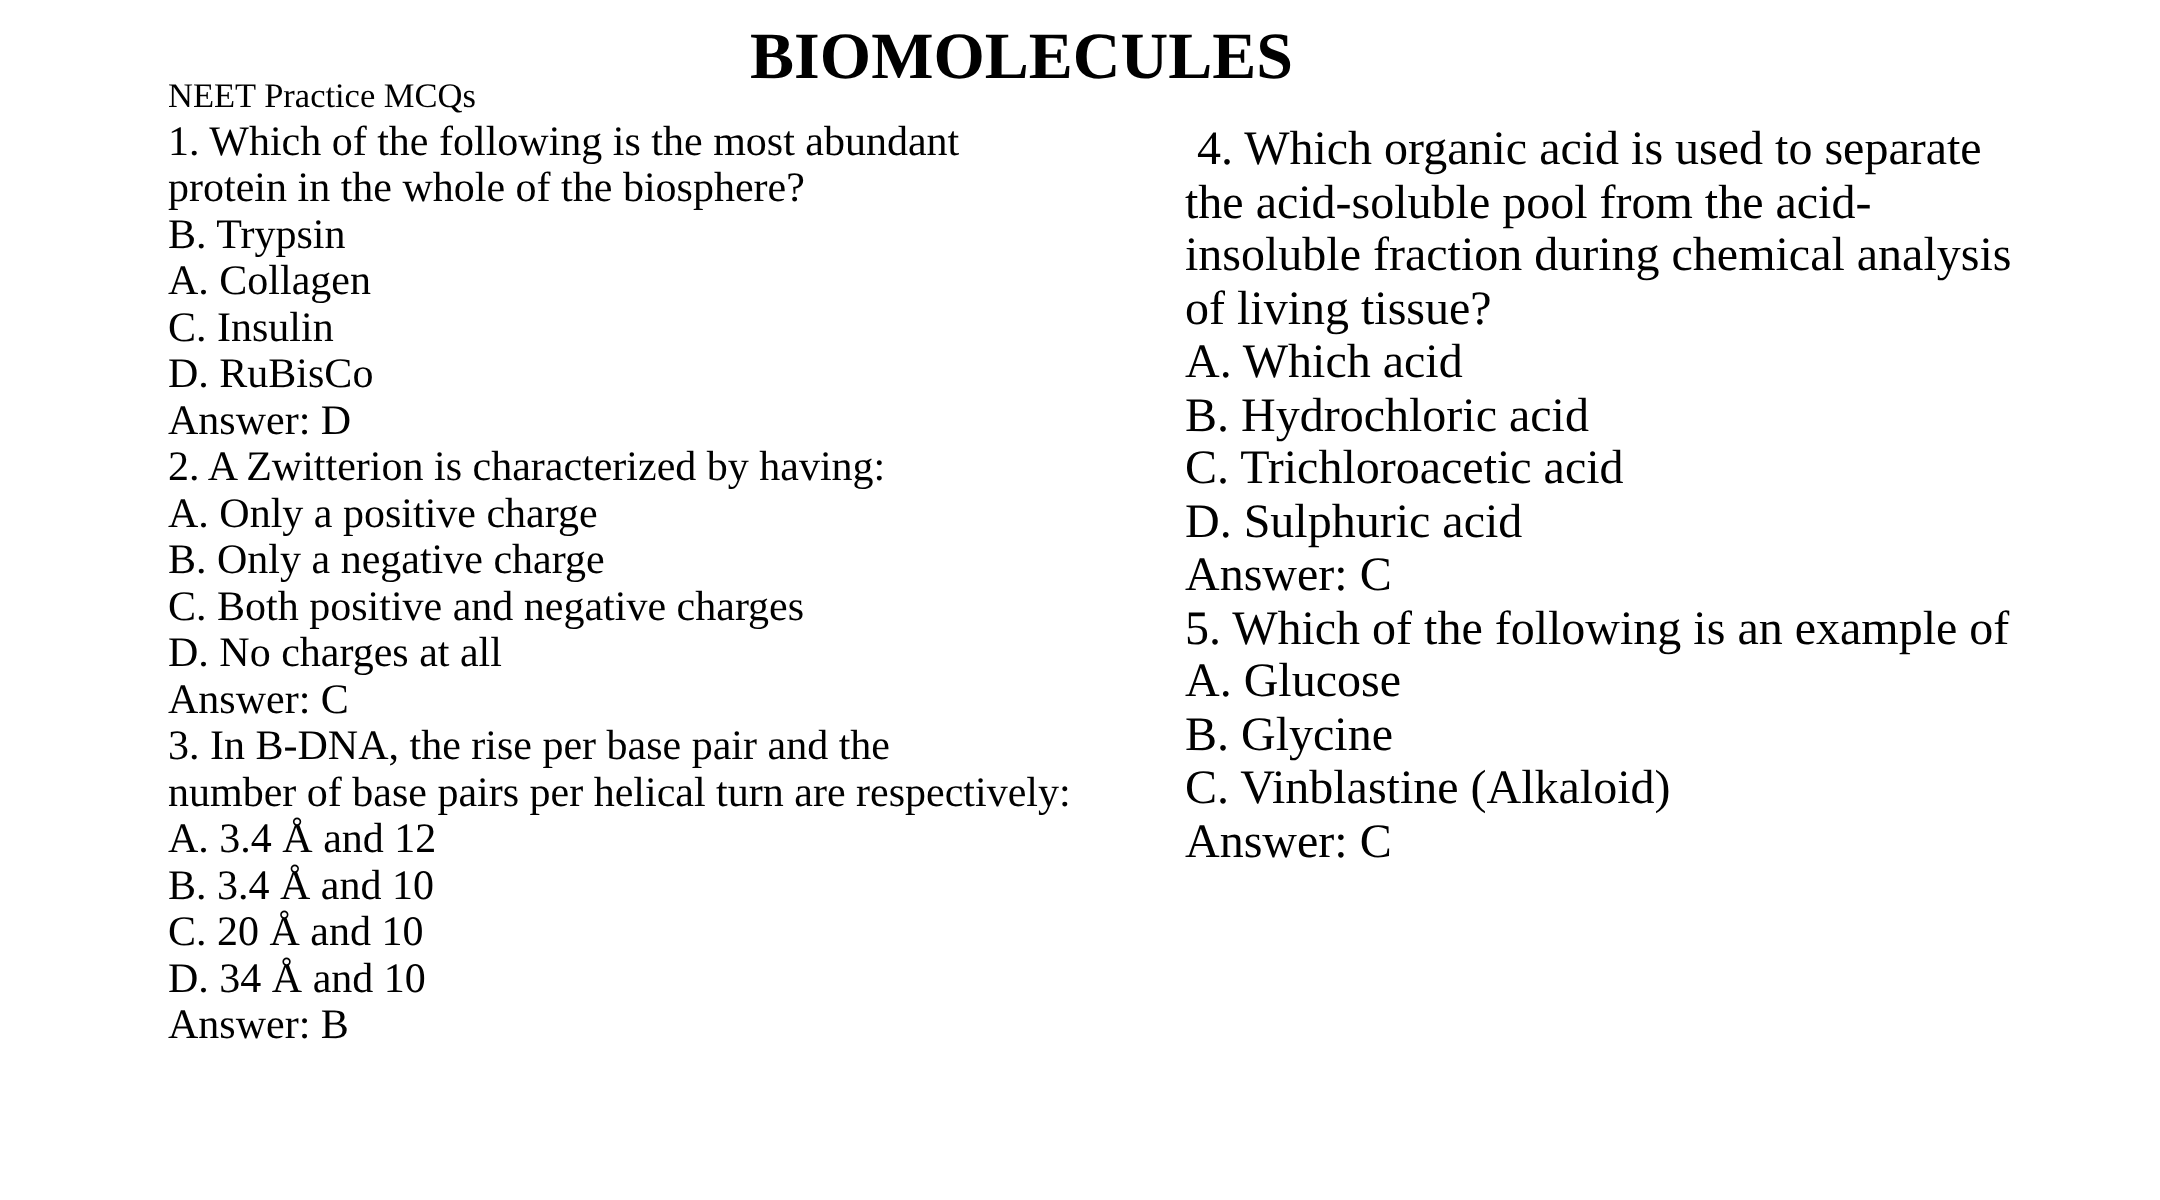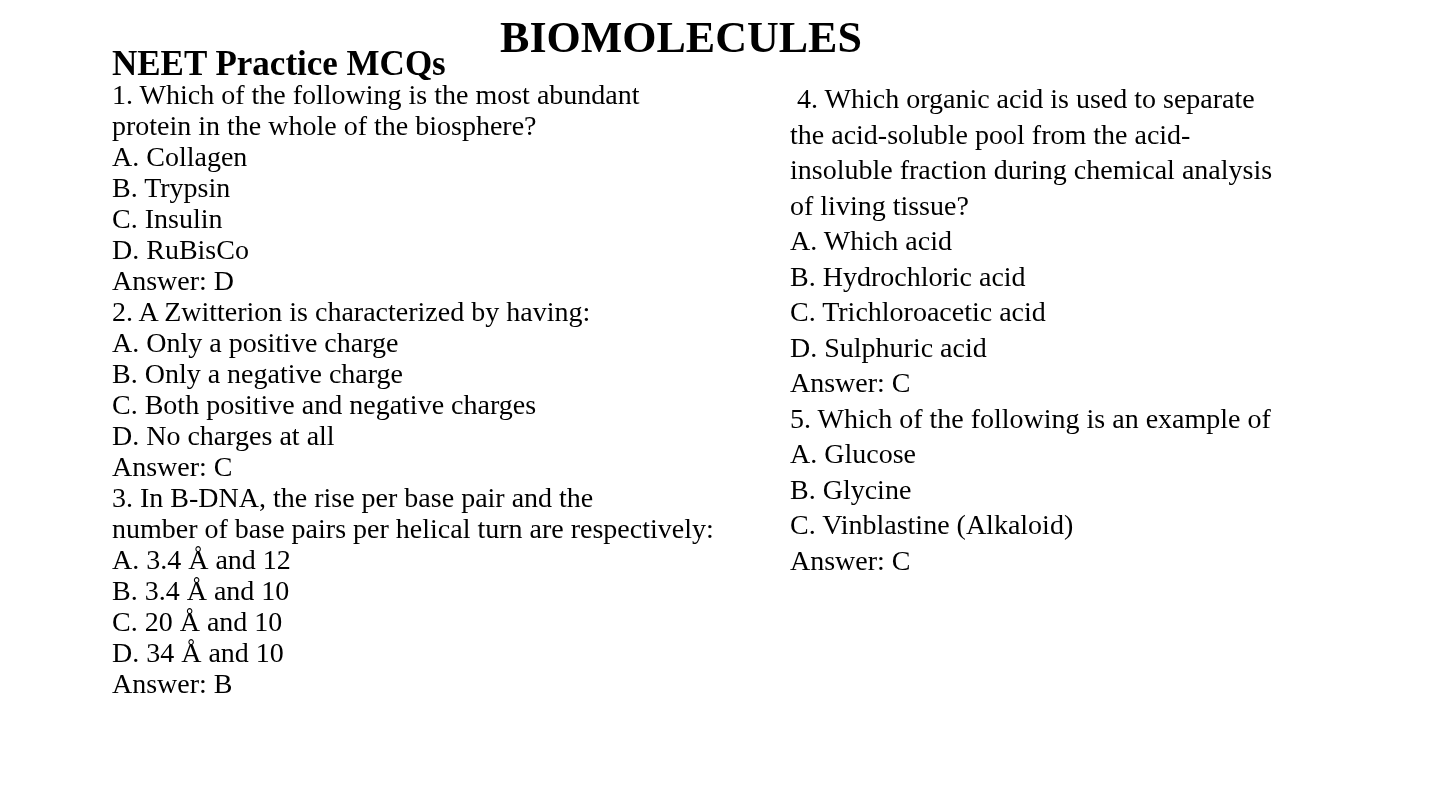--- a/index.html
+++ b/index.html
@@ -25,42 +25,42 @@
   .col .line { white-space: pre; }
   .col-left {
     left: 112px; top: 48px;
     width: 660px;
     font-size: 28px;
     line-height: 31px;
   }
   .col-right {
     left: 790px; top: 81px;
     width: 600px;
-    font-size: 28px;
+    font-size: 32px;
     line-height: 35.5px;
   }
   .doc-subtitle {
-    font-weight: bold;
-    font-size: 35px;
+    font-weight: normal;
+    font-size: 23px;
     white-space: pre;
   }
 </style>
 </head>
 <body>
 
 <div>
   <h1 class="page-title">BIOMOLECULES</h1>
 
   <div class="col col-left">
     <div class="doc-subtitle">NEET Practice MCQs</div>
   <div>
         <div class="line">1. Which of the following is the most abundant</div>
         <div class="line">protein in the whole of the biosphere?</div>
+        <div class="line">B. Trypsin</div>
         <div class="line">A. Collagen</div>
-        <div class="line">B. Trypsin</div>
         <div class="line">C. Insulin</div>
         <div class="line">D. RuBisCo</div>
         <div class="line">Answer: D</div>
       </div>
       <div>
         <div class="line">2. A Zwitterion is characterized by having:</div>
         <div class="line">A. Only a positive charge</div>
         <div class="line">B. Only a negative charge</div>
         <div class="line">C. Both positive and negative charges</div>
         <div class="line">D. No charges at all</div>

